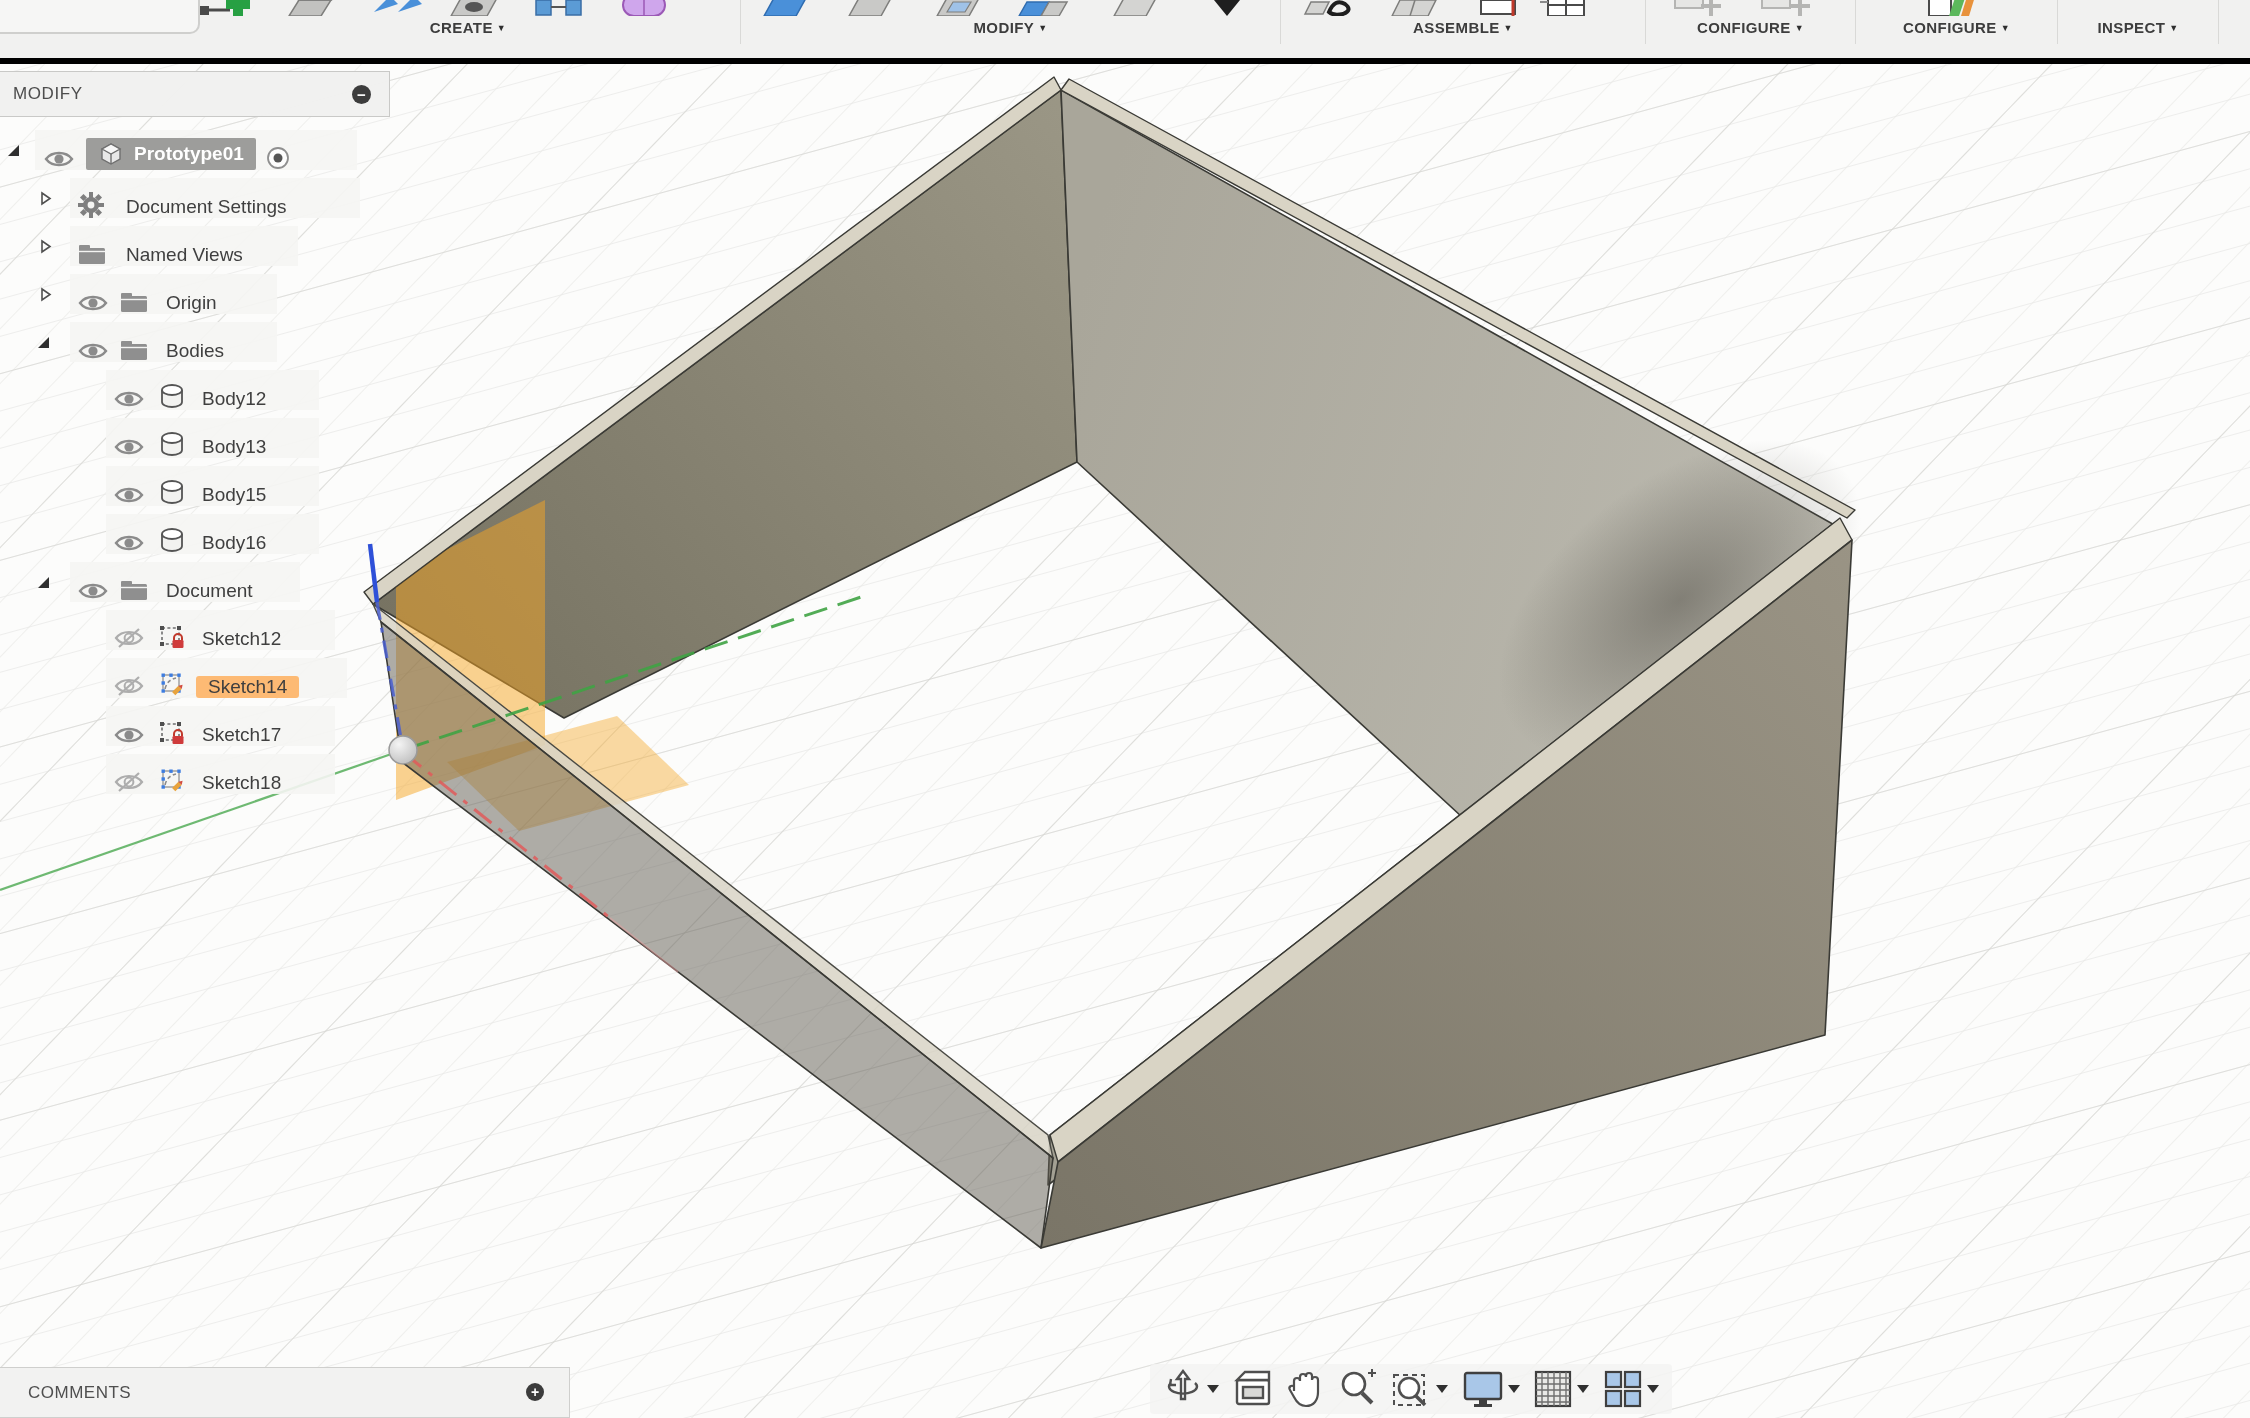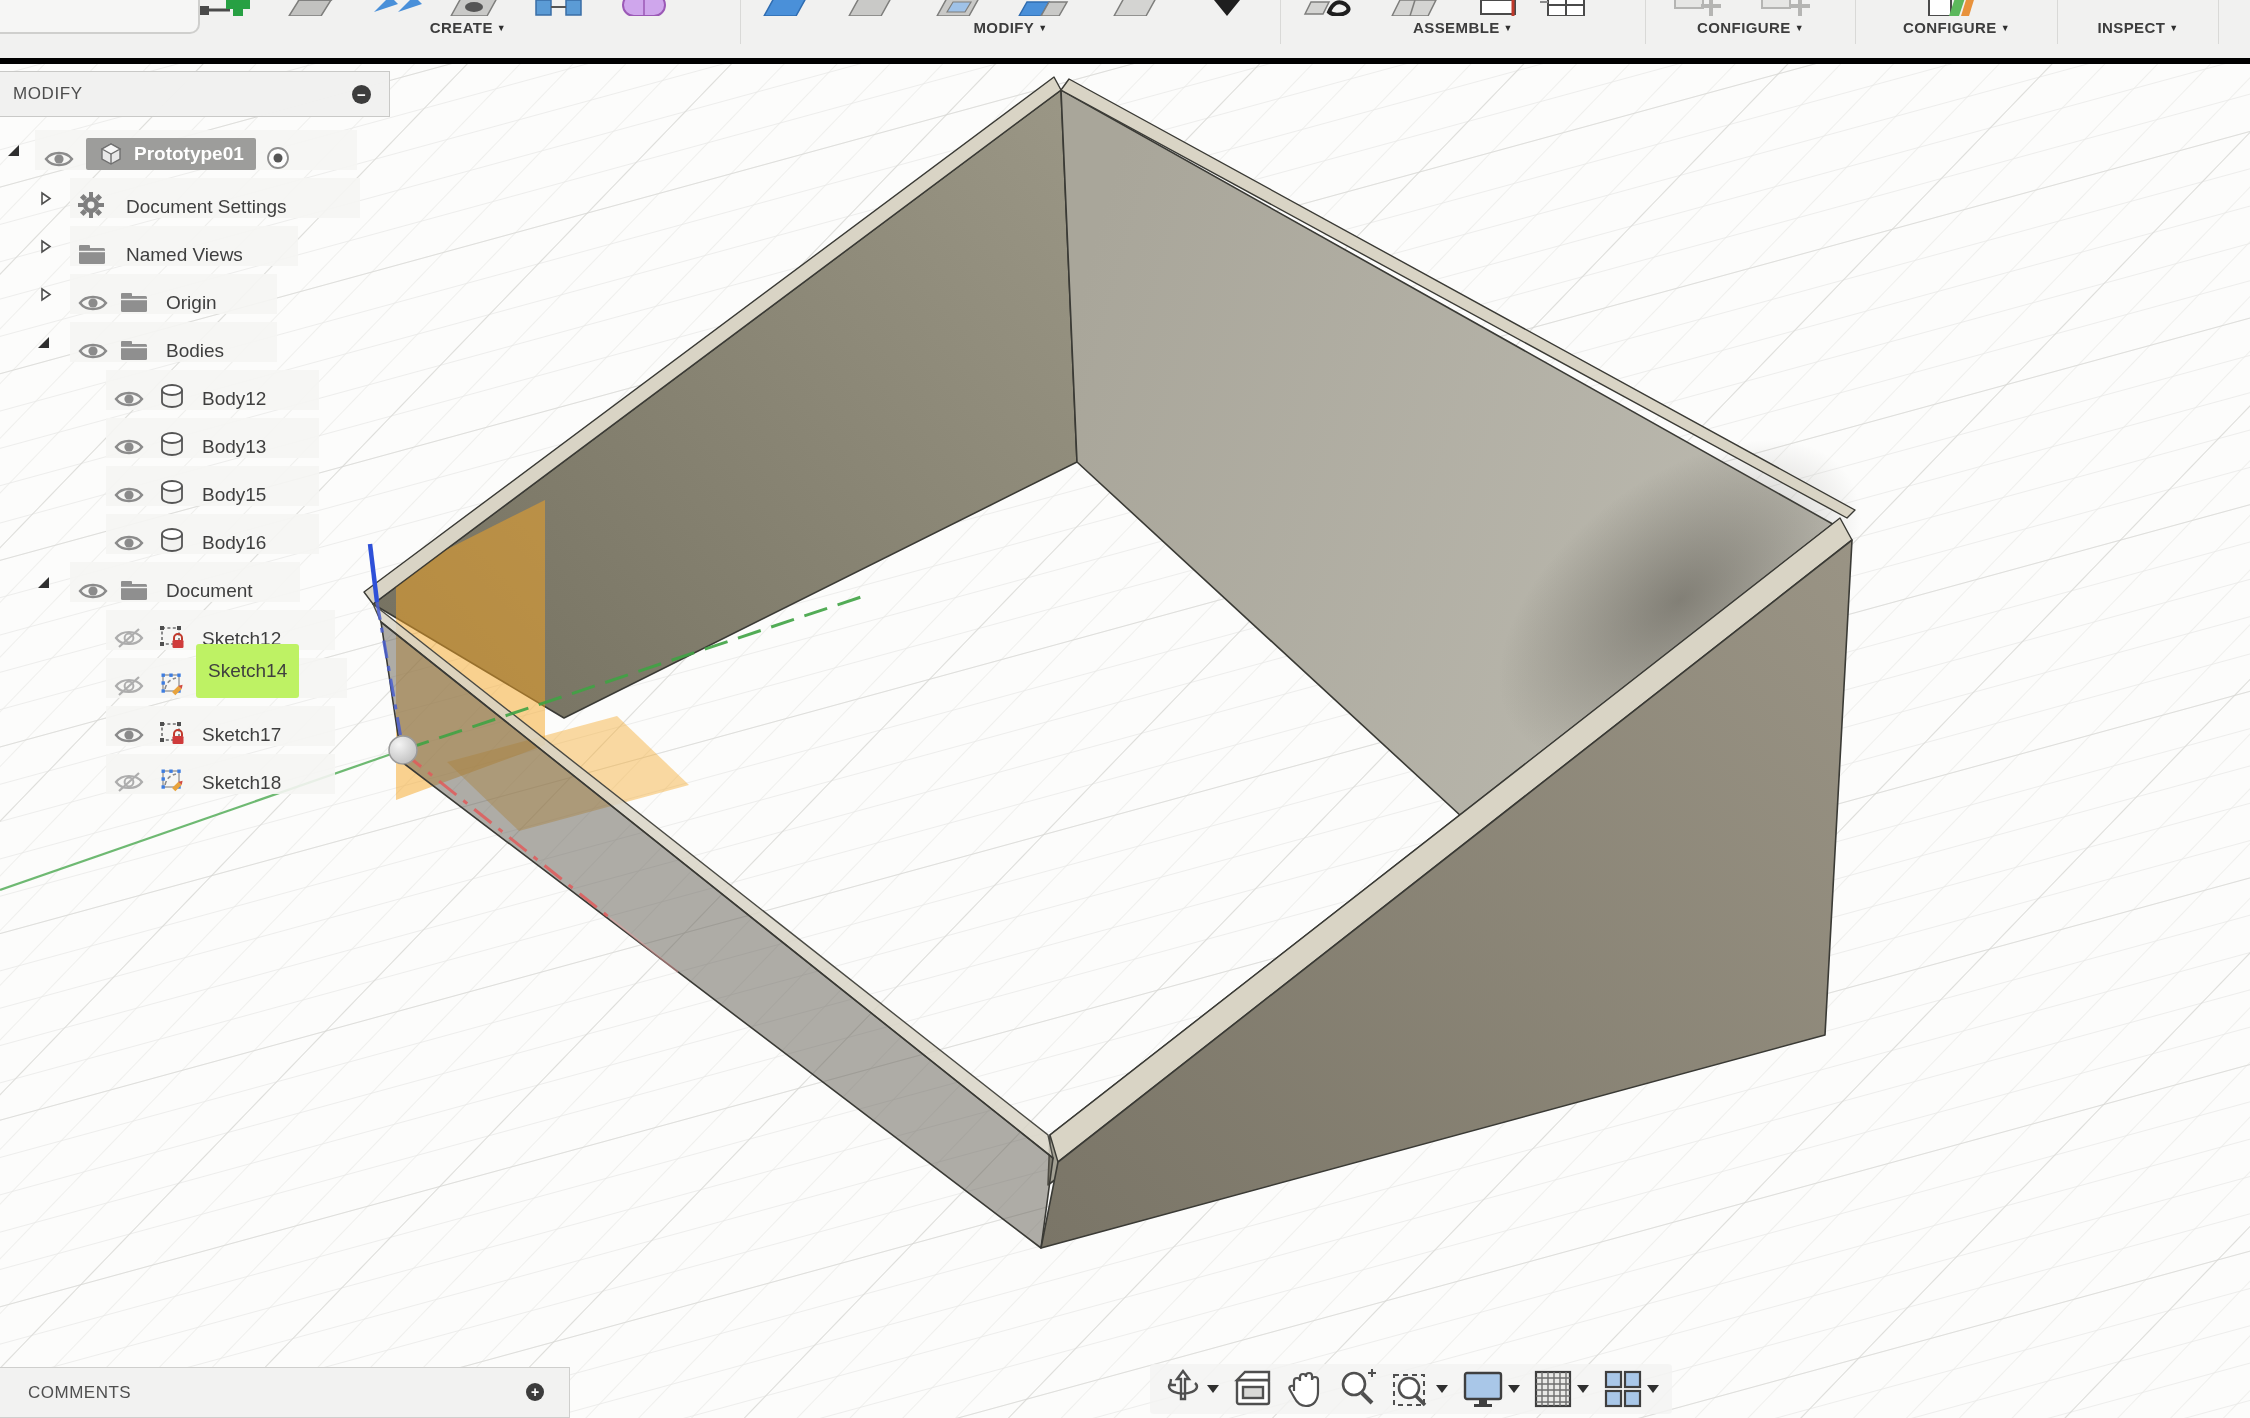--- a/index.html
+++ b/index.html
@@ -26,21 +26,21 @@
   .circle-btn{width:19px;height:19px;border-radius:50%;background:#3c3c3c;color:#fff;display:flex;
            align-items:center;justify-content:center;font-size:15px;font-weight:700;line-height:1;}
   #browser-header .circle-btn{position:absolute;right:18px;top:13px;}
   .brow{position:absolute;height:40px;display:flex;align-items:flex-end;background:rgba(245,245,243,.9);
         z-index:20;}
   .brow .lbl{font-size:19px;color:#3f3f3f;white-space:nowrap;}
   .disc{position:absolute;width:15px;height:15px;z-index:21;}
   .ico{display:inline-flex;align-items:center;justify-content:center;flex:none;}
   .pill{display:flex;align-items:center;background:#9d9d9b;border-radius:2px;height:32px;padding:0 12px;}
   .pill .lbl{color:#fff;font-weight:700;margin-left:10px;}
-  .sel-lbl{background:#bef264;border-radius:3px;padding:16px 12px;margin-top:40px;}
+  .sel-lbl{background:#fdba74;border-radius:3px;padding:0 12px;margin-top:40px;}
   
   #comments{position:absolute;left:0;top:1367px;width:570px;height:51px;background:#f2f2f1;
             border:1px solid #cfcfcd;border-left:none;box-sizing:border-box;z-index:20;display:flex;align-items:center;}
   #comments .t{font-size:17px;color:#4f4f4f;letter-spacing:.5px;margin-left:28px;font-weight:500;}
   #comments .circle-btn{position:absolute;right:25px;top:15px;width:18px;height:18px;font-size:14px;}
   
   #navbar{position:absolute;left:1150px;top:1364px;width:510px;height:50px;z-index:20;
           background:rgba(243,243,241,.82);border-radius:4px;display:flex;align-items:center;
           justify-content:space-around;padding:0 6px;}
   .nav-item{display:flex;align-items:center;gap:4px;}

